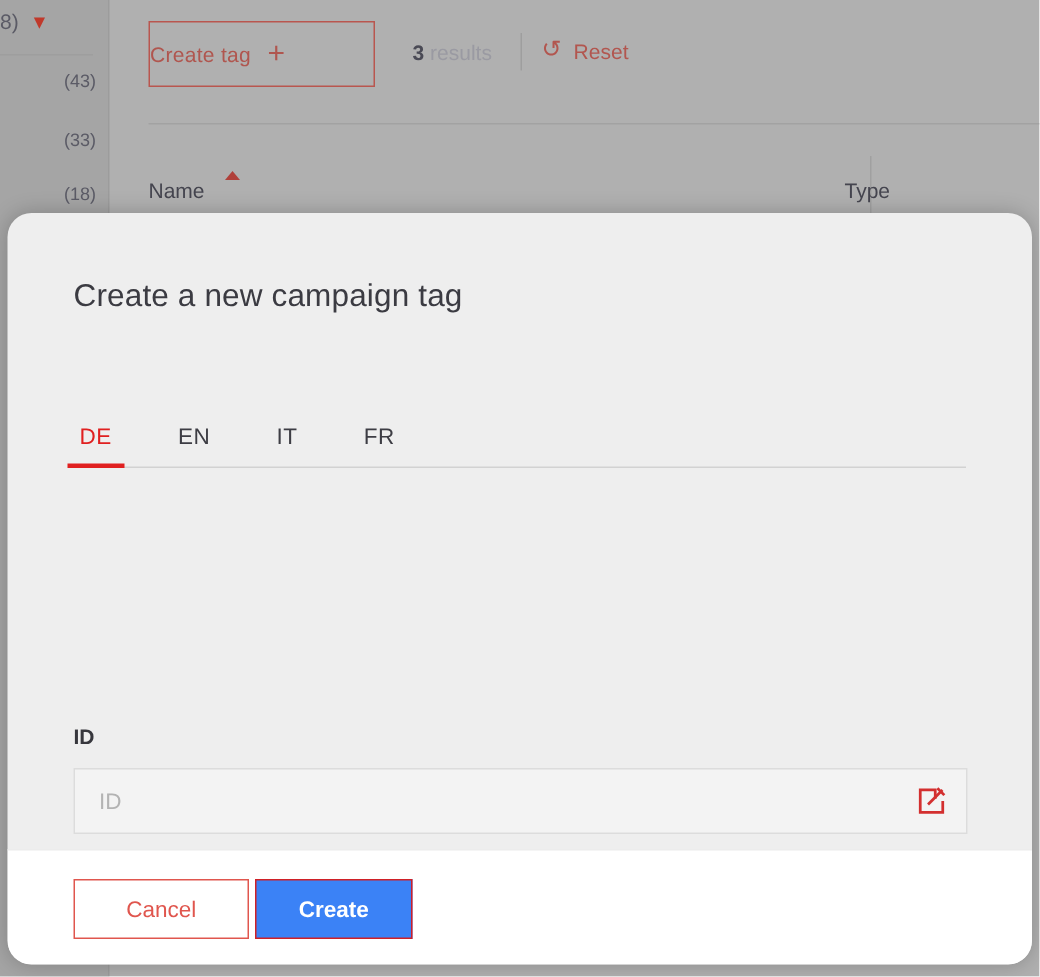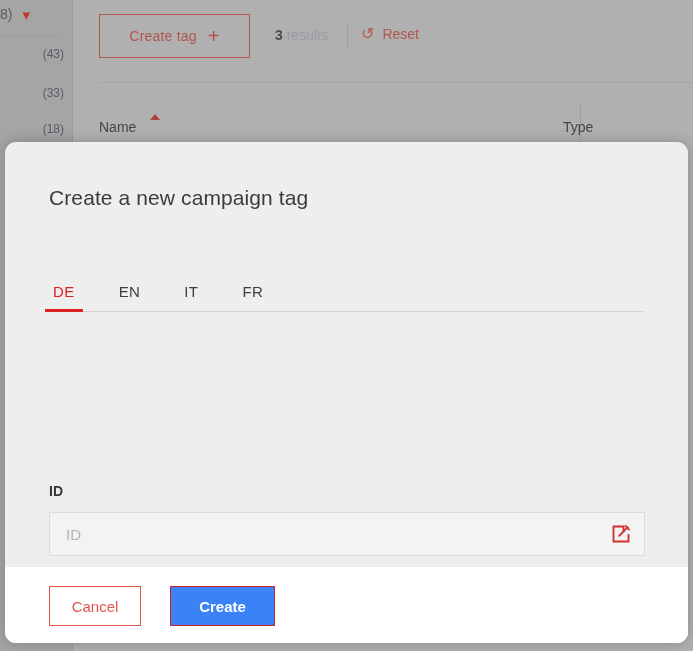--- a/index.html
+++ b/index.html
@@ -69,21 +69,21 @@
   .create-tag-btn {
     position: absolute;
     left: 26px; top: 14px;
     width: 151px; height: 44px;
     border: 1px solid #b9564f;
     background: transparent;
     color: #b0564f;
     font-size: 14px;
     display: flex;
     align-items: center;
-    justify-content: center;
+    justify-content: flex-start;
     gap: 11px;
     letter-spacing: .2px;
   }
   .plus-ic { font-size: 20px; font-weight: 400; line-height: 1; }
 
   .results-text {
     position: absolute;
     left: 202px; top: 27px;
     font-size: 14px;
     color: #9a9aa2;
@@ -136,21 +136,21 @@
     width: 1px; height: 40px;
     background: #a0a0a0;
   }
 
   
   .modal {
     position: absolute;
     left: 5px; top: 142px;
     width: 683px; height: 501px;
     background: #eeeeee;
-    border-radius: 11px;
+    border-radius: 16px;
     box-shadow: 0 0 14px rgba(0,0,0,0.22);
     overflow: hidden;
   }
 
   .modal-title {
     position: absolute;
     left: 44px; top: 44px;
     font-size: 21px;
     color: #3b3b42;
     letter-spacing: .1px;
@@ -258,21 +258,21 @@
   .btn {
     position: absolute;
     top: 19px;
     height: 40px;
     font-family: inherit;
     font-size: 15px;
     cursor: pointer;
   }
   .btn-cancel {
     left: 44px;
-    width: 92px;
+    width: 117px;
     background: #ffffff;
     border: 1px solid #e0564e;
     color: #e0564e;
   }
   .btn-create {
     left: 165px;
     width: 105px;
     background: #3b82f6;
     border: 1px solid #cf2027;
     color: #ffffff;

